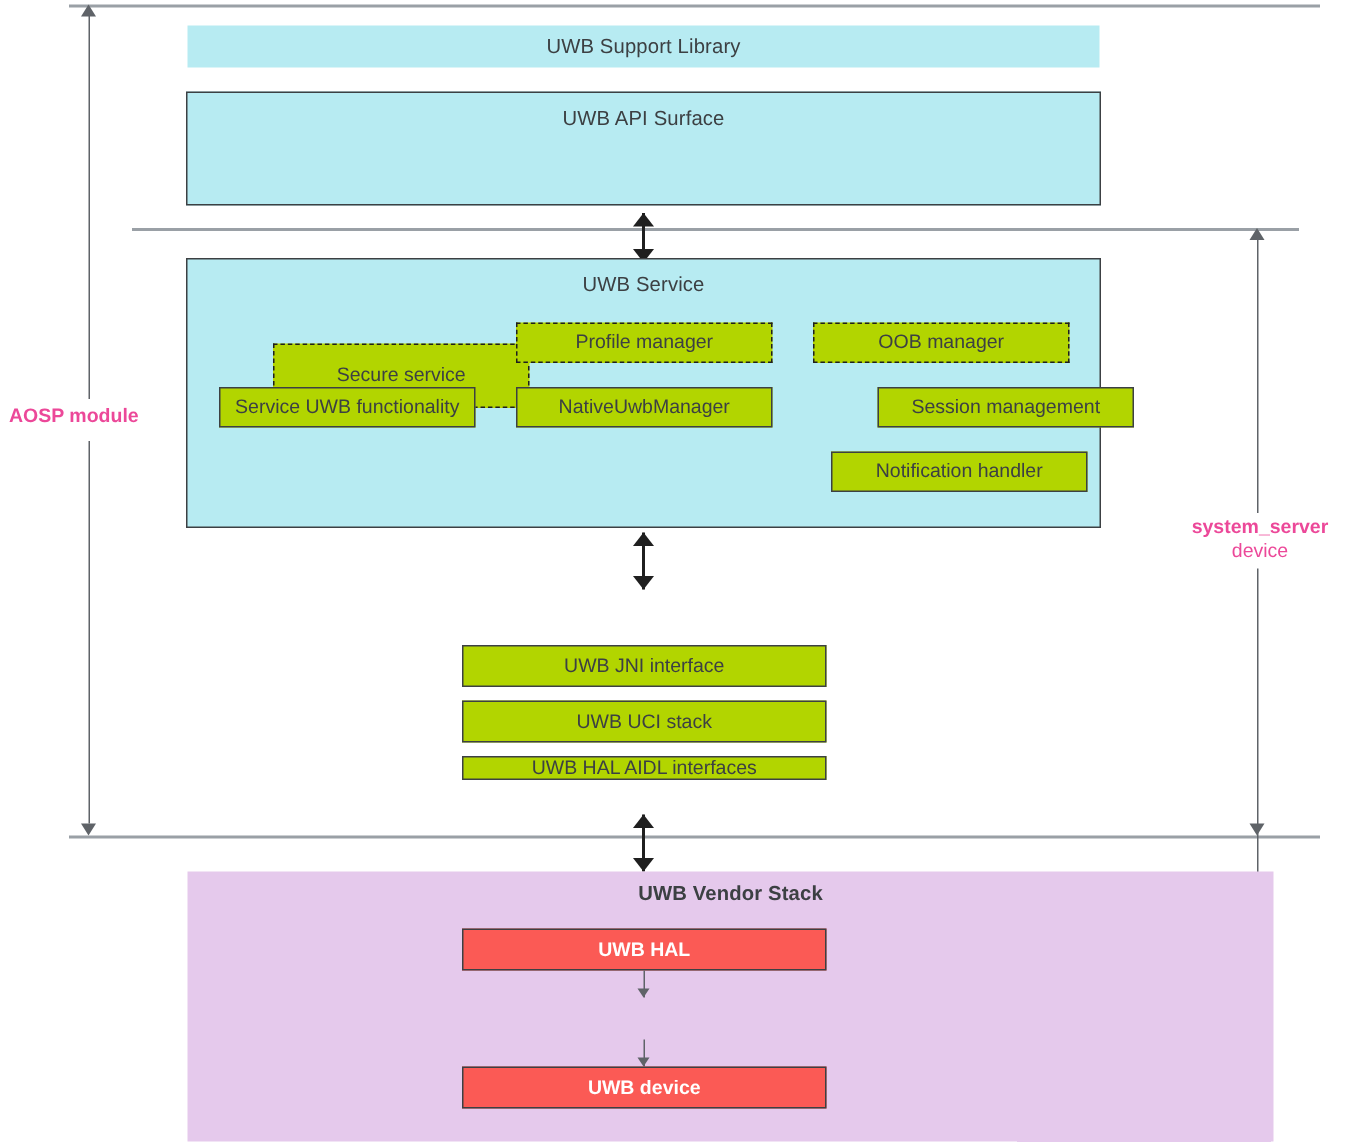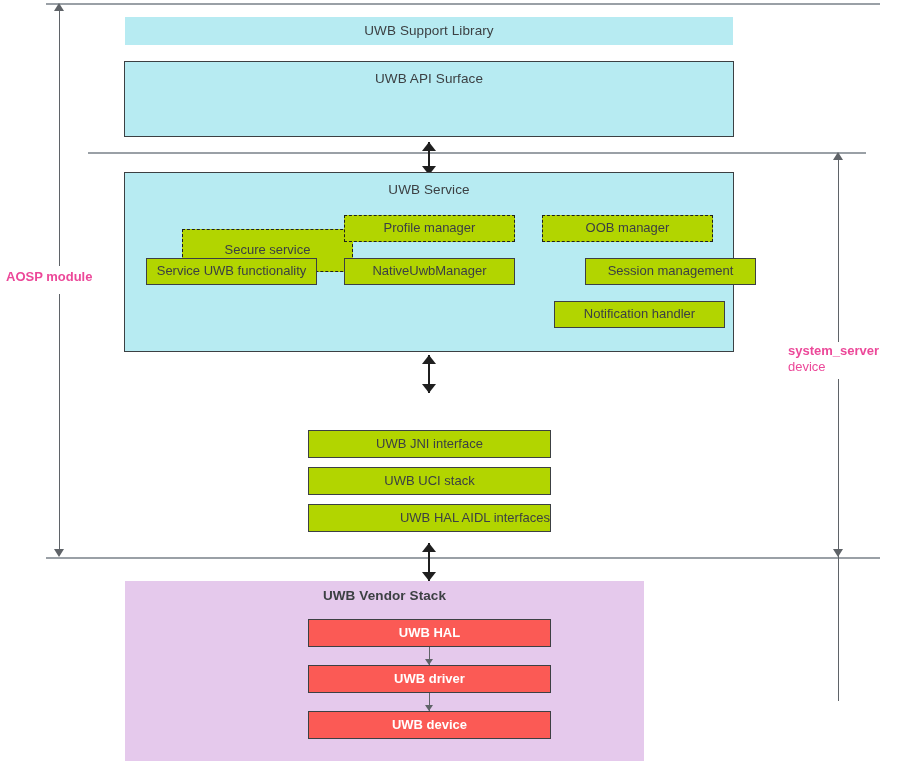--- a/index.html
+++ b/index.html
@@ -119,21 +119,21 @@
   <div class="side-label" style="left:6px;top:269px;width:100px;text-align:left;">
     <span class="b">AOSP module</span>
   </div>
 
   <div class="brace abs" style="left:833px;top:152px;height:405px;">
     <div class="ah-up" style="top:0;"></div>
     <div class="seg" style="top:7px;height:183px;"></div>
     <div class="seg" style="top:227px;height:322px;"></div>
     <div class="ah-dn" style="bottom:0;"></div>
   </div>
-  <div class="side-label" style="left:788px;top:343px;width:104px;text-align:left;">
+  <div class="side-label" style="left:788px;top:343px;width:104px;text-align:center;">
     <span class="b">system_server</span>
     <span class="n">device</span>
   </div>
 
   <div class="panel abs" style="left:125px;top:17px;width:608px;height:28px;">
     <div class="panel-title" style="top:6px;">UWB Support Library</div>
   </div>
 
   <div class="panel bordered abs" style="left:124px;top:61px;width:610px;height:76px;">
     <div class="panel-title" style="top:9px;">UWB API Surface</div>
@@ -178,43 +178,40 @@
     <div class="head-up"></div>
     <div class="head-dn"></div>
   </div>
 
   <div class="blk abs" style="left:308px;top:430px;width:243px;height:28px;">
     <span>UWB JNI interface</span>
   </div>
   <div class="blk abs" style="left:308px;top:467px;width:243px;height:28px;">
     <span>UWB UCI stack</span>
   </div>
-  <div class="blk abs" style="left:308px;top:504px;width:243px;height:28px;justify-content:flex-end;">
+  <div class="blk abs" style="left:308px;top:504px;width:243px;height:16px;">
     <span>UWB HAL AIDL interfaces</span>
   </div>
 
   <div class="dbl-arrow abs" style="left:422px;top:543px;height:38px;">
     <div class="shaft"></div>
     <div class="head-up"></div>
     <div class="head-dn"></div>
   </div>
 
-  <div class="panel vendor abs" style="left:125px;top:581px;width:519px;height:180px;">
+  <div class="panel vendor abs" style="left:125px;top:581px;width:724px;height:180px;">
     <div class="panel-title plain" style="top:7px;">UWB Vendor Stack</div>
   </div>
   <div class="blk red abs" style="left:308px;top:619px;width:243px;height:28px;">
     <span>UWB HAL</span>
   </div>
   <div class="sgl-arrow abs" style="left:425px;top:647px;height:18px;">
     <div class="shaft"></div>
       <div class="head-dn"></div>
   </div>
-  <div class="blk red abs" style="left:308px;top:665px;width:243px;height:28px;">
-    <span>UWB driver</span>
-  </div>
   <div class="sgl-arrow abs" style="left:425px;top:693px;height:18px;">
     <div class="shaft"></div>
       <div class="head-dn"></div>
   </div>
   <div class="blk red abs" style="left:308px;top:711px;width:243px;height:28px;">
     <span>UWB device</span>
   </div>
 
 </div>
 

